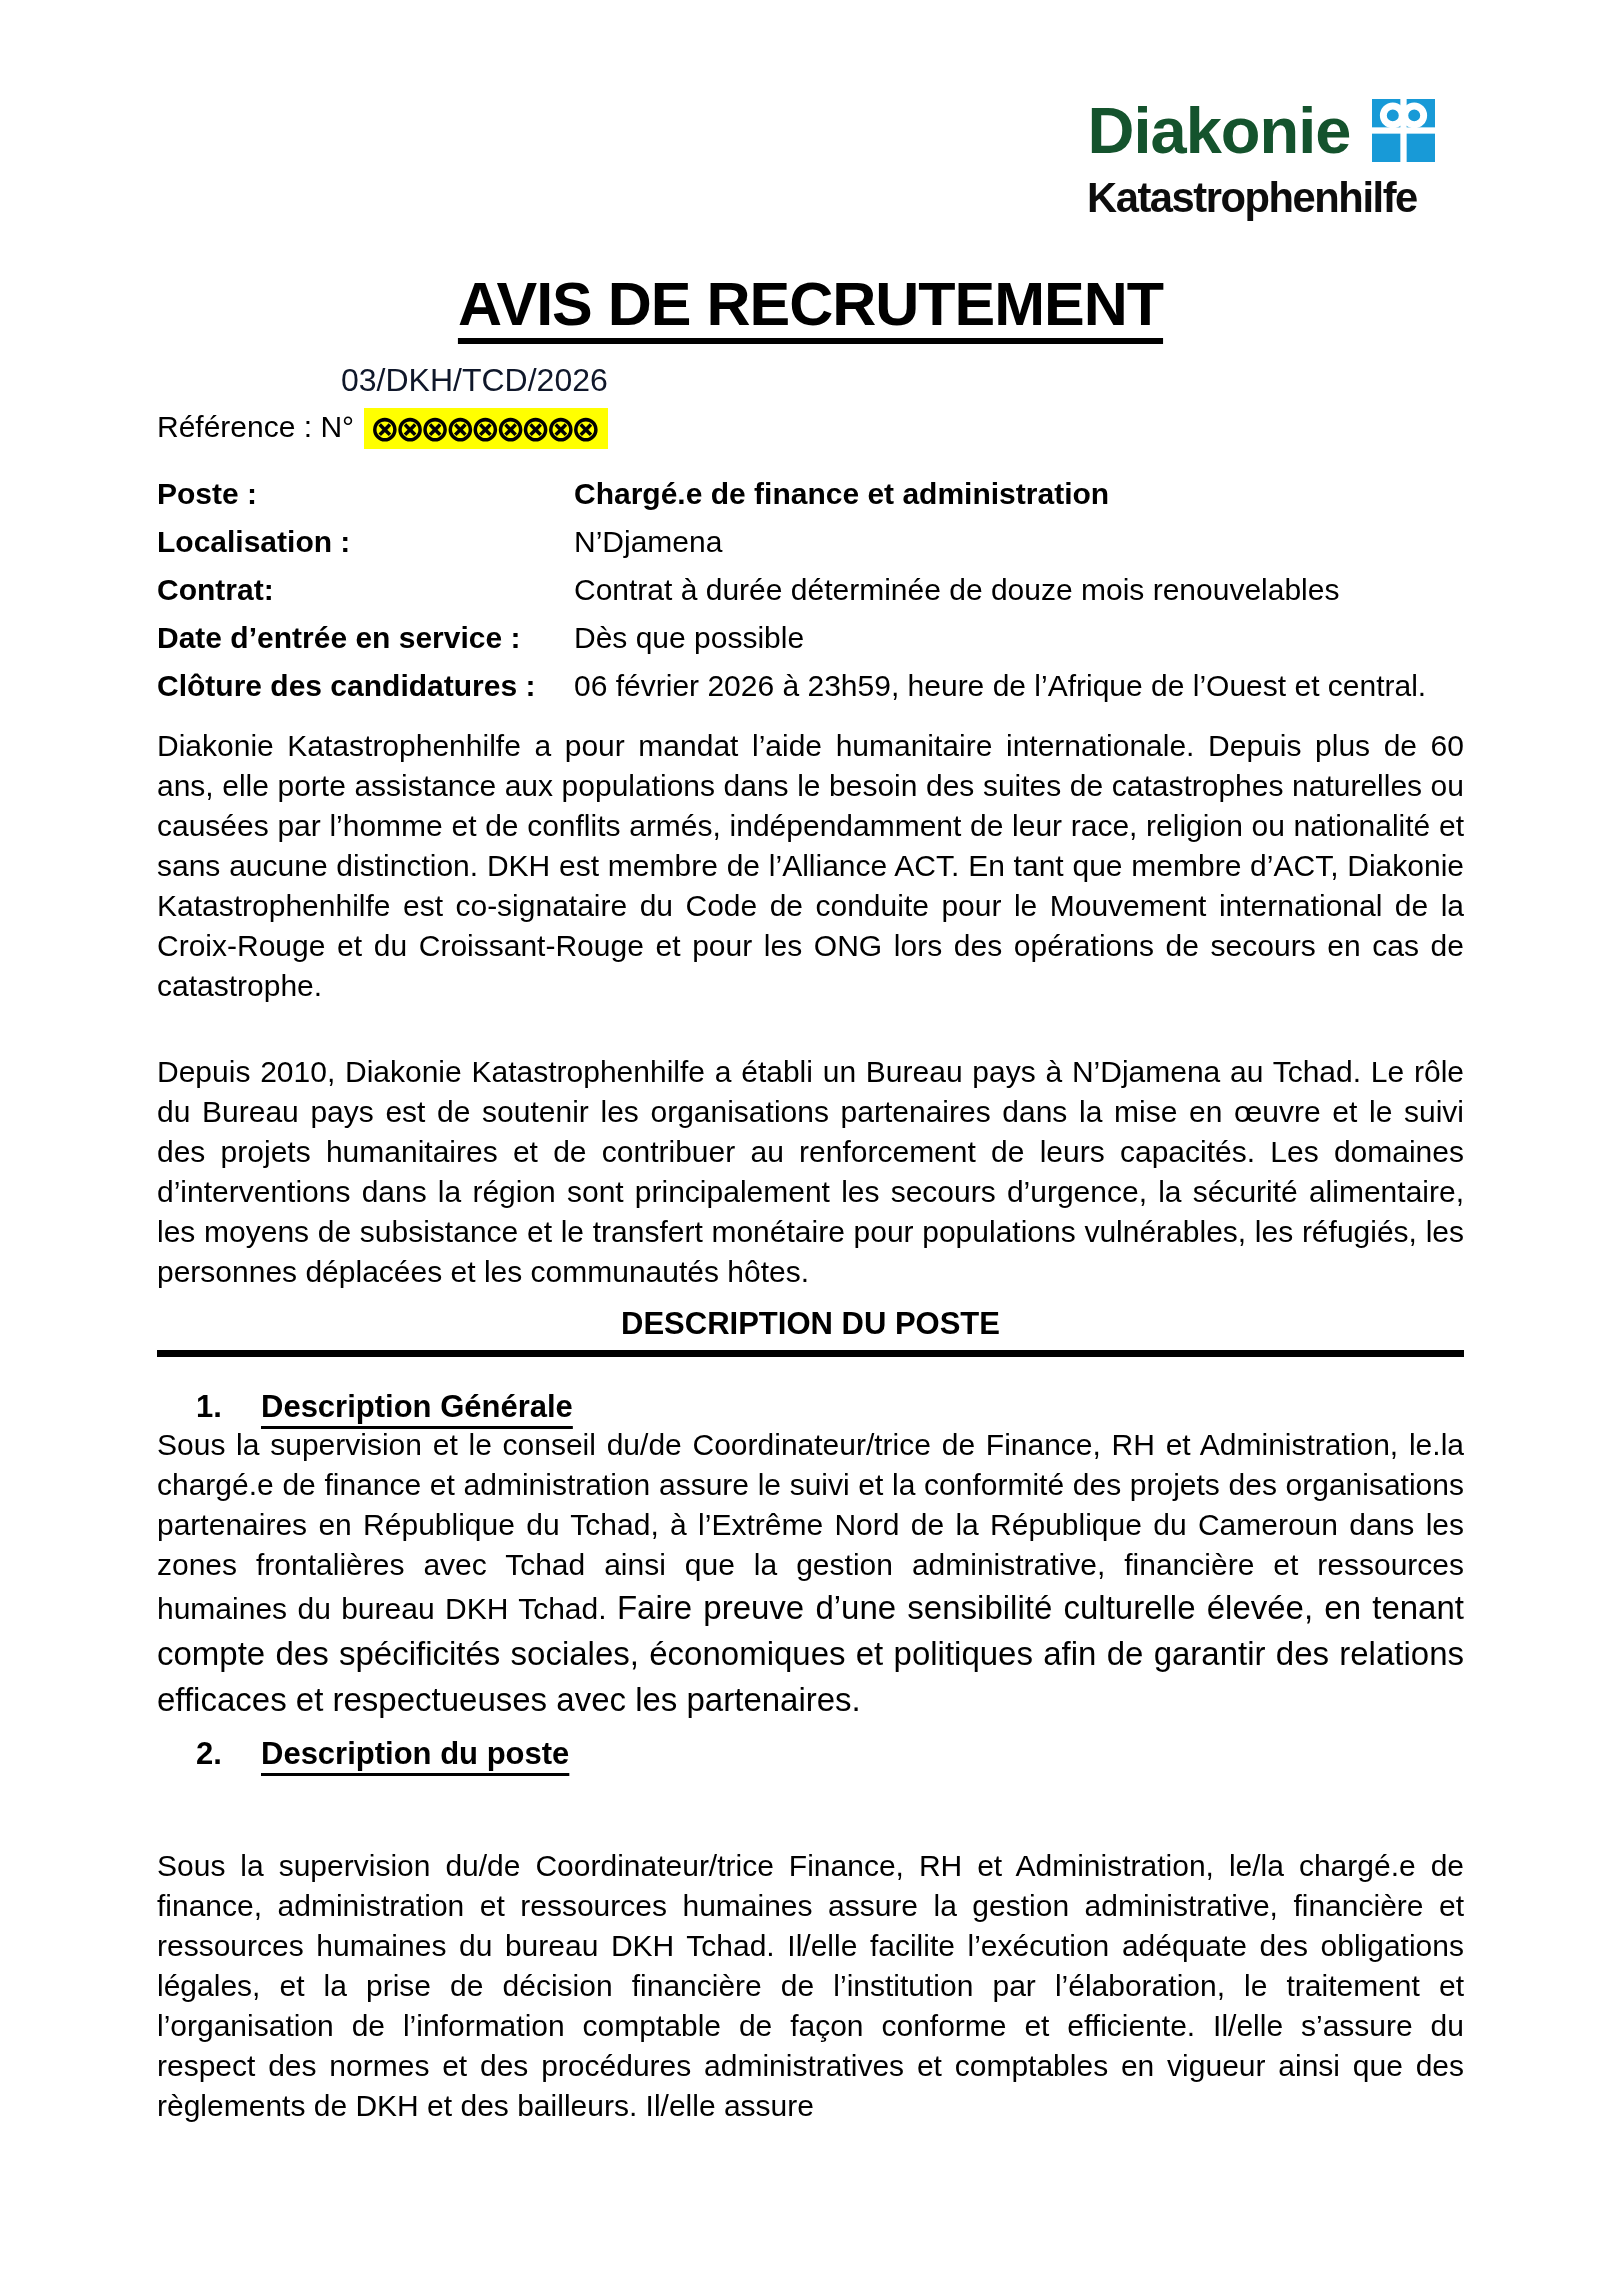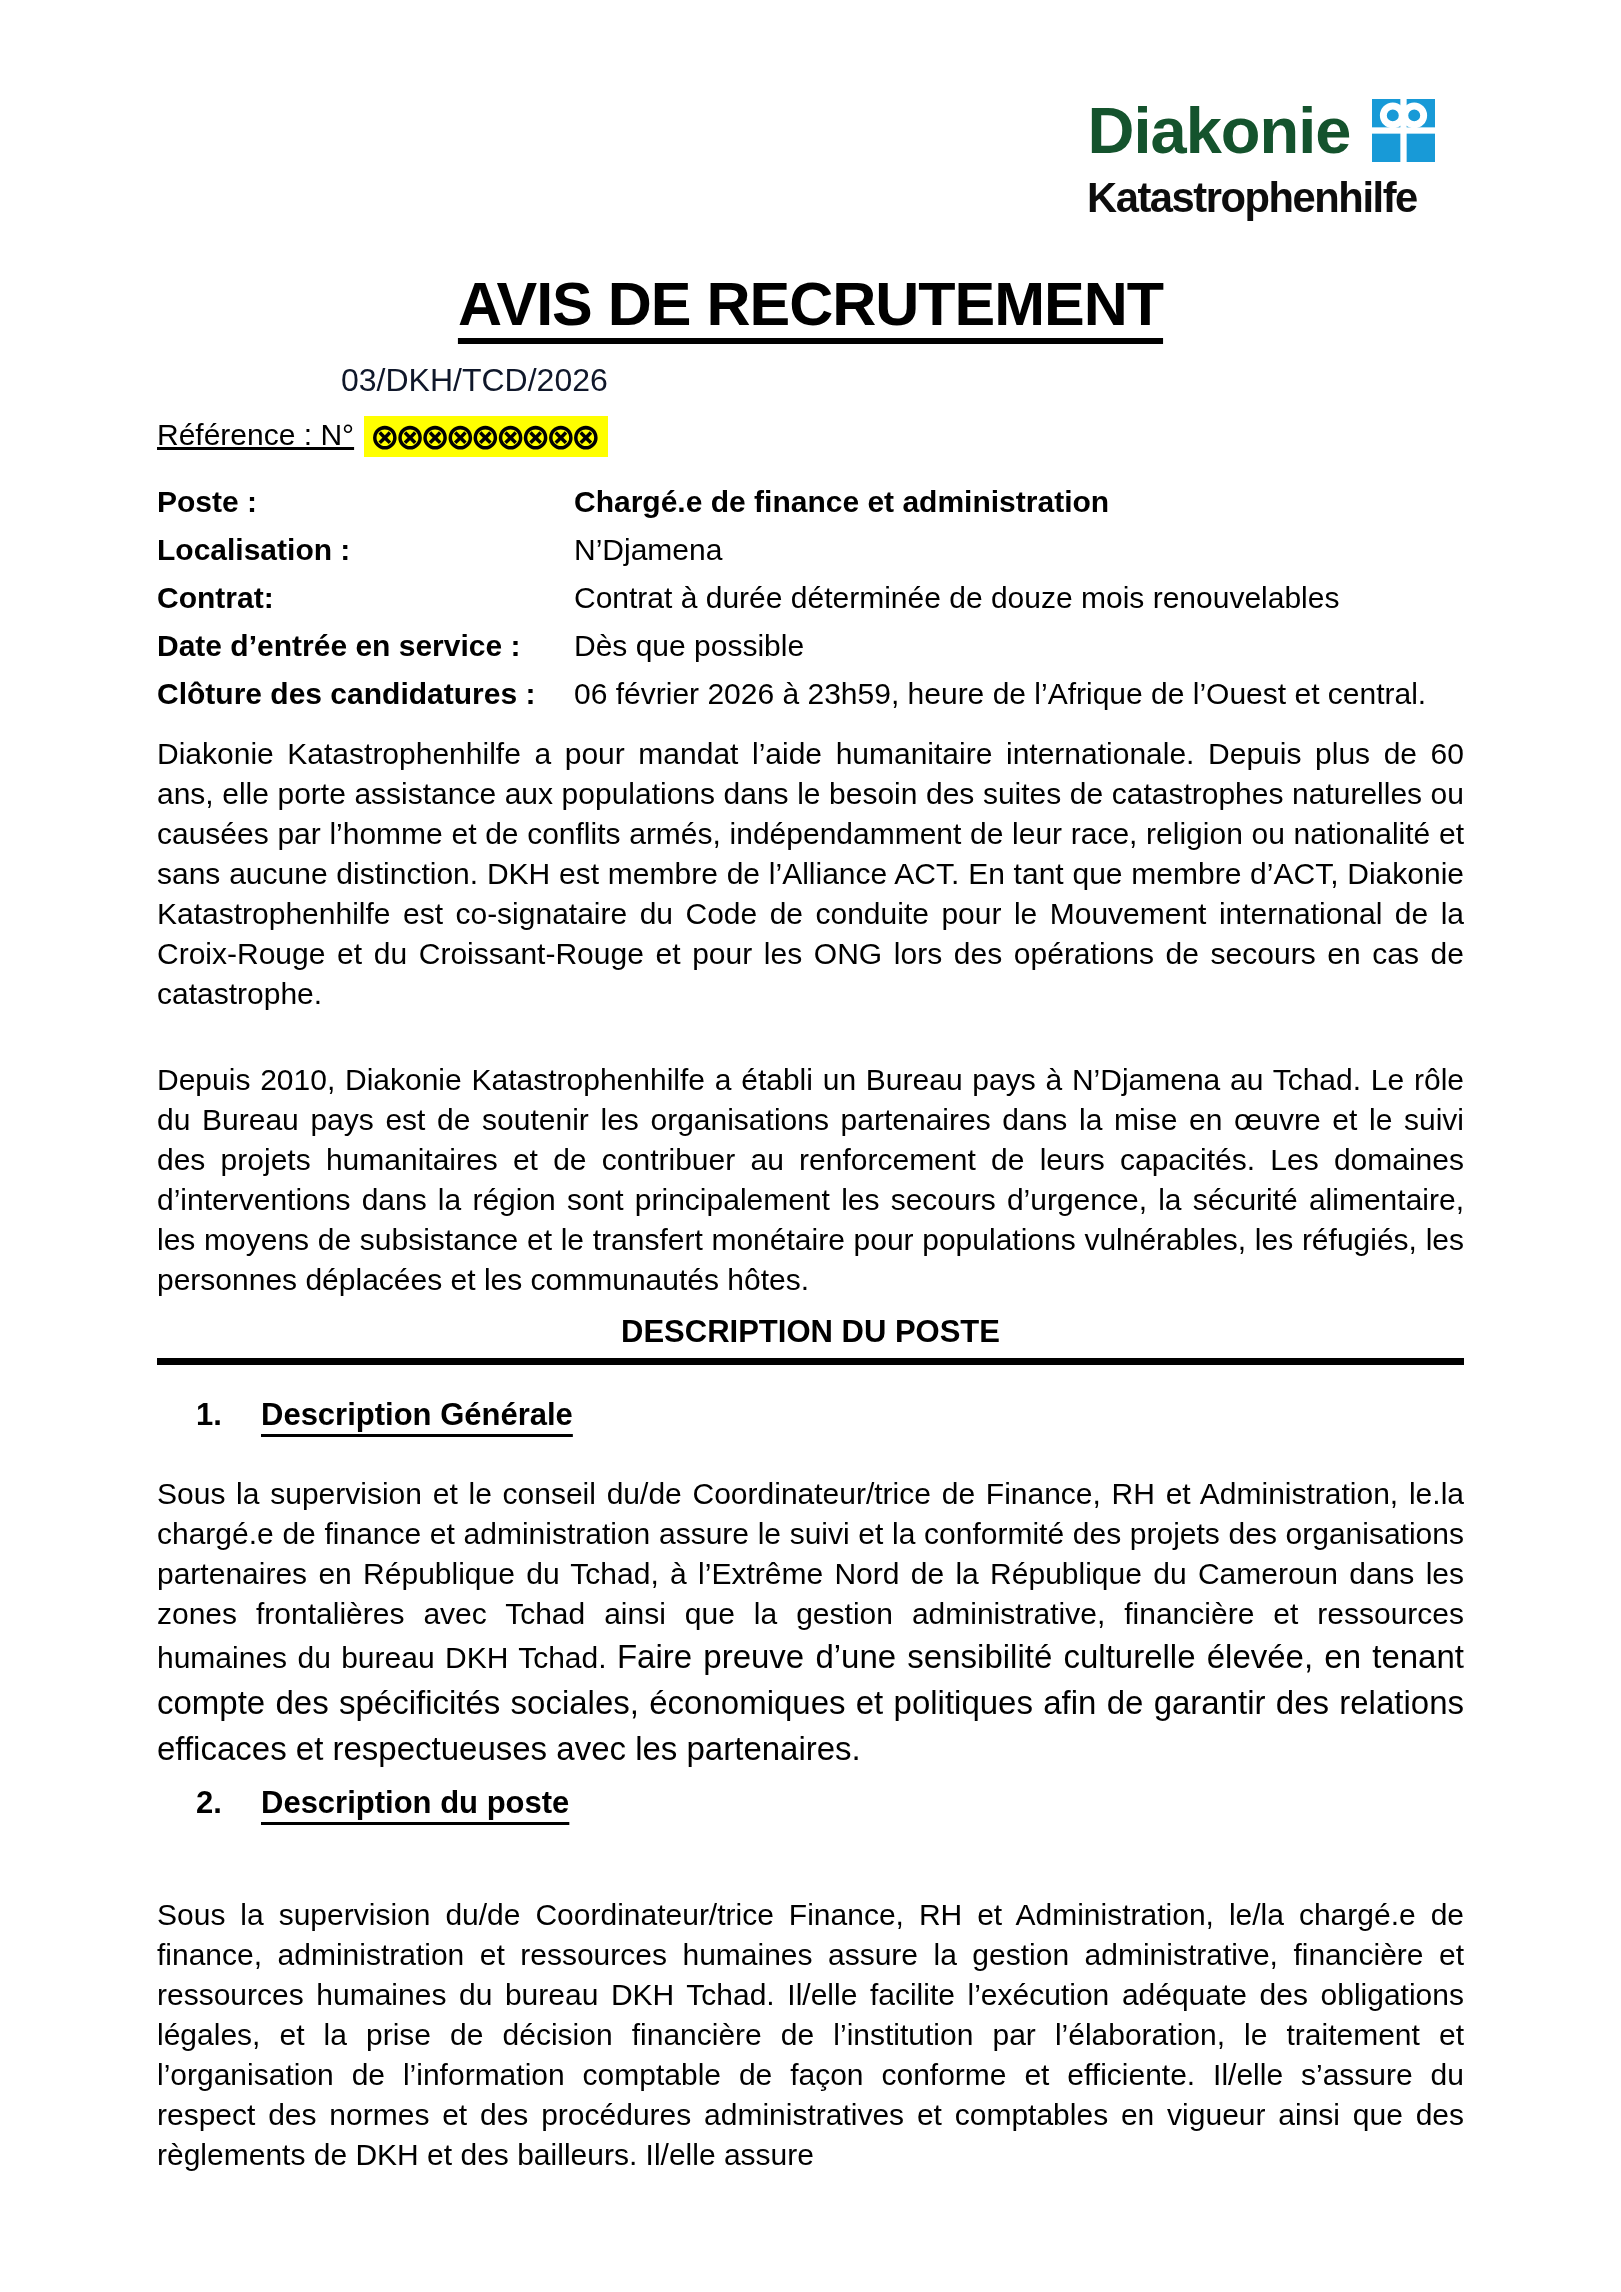--- a/index.html
+++ b/index.html
@@ -38,21 +38,21 @@
     text-decoration: underline;
     text-decoration-thickness: 5.9px;
     text-underline-offset: 12.7px;
   }
 
   
   .ref-insert {
     margin-top: 23.5px; padding-left: 184px;
     font-size: 32px; line-height: 39px;
   }
-  .ref-line { margin-top: 12px; font-size: 30px; line-height: 45px; text-decoration: underline; }
+  .ref-line { margin-top: 4px; font-size: 30px; line-height: 45px; }
   .redacted {
     display: inline-block;
     margin-left: 9.8px;
     font-family: "DejaVu Sans", sans-serif;
     font-size: 36px; line-height: 41px;
     font-weight: bold;
     letter-spacing: -0.14em;
     padding: 0 11.8px 0 5.9px;
     vertical-align: -3.9px;
   }
@@ -65,21 +65,21 @@
   .dvalue.bold { font-weight: bold; }
 
   
   .para {
     font-size: 30px; line-height: 40px;
     text-align: justify;
     margin: 0;
   }
   .p1 { margin-top: 9.8px; }
   .p2 { margin-top: 46px; }
-  .p3 { margin-top: 41px; }
+  .p3 { }
   .p4 { margin-top: 74px; }
   .emph { font-size: 33px; line-height: 46px; }
 
   
   .sec-heading {
     margin-top: 13.7px;
     text-align: center;
     font-size: 31px; line-height: 35px; font-weight: bold;
     padding-bottom: 8.8px;
     border-bottom: 7.8px solid #000000;

